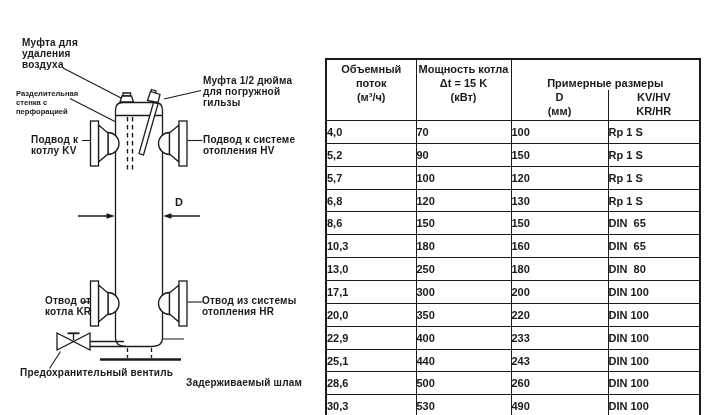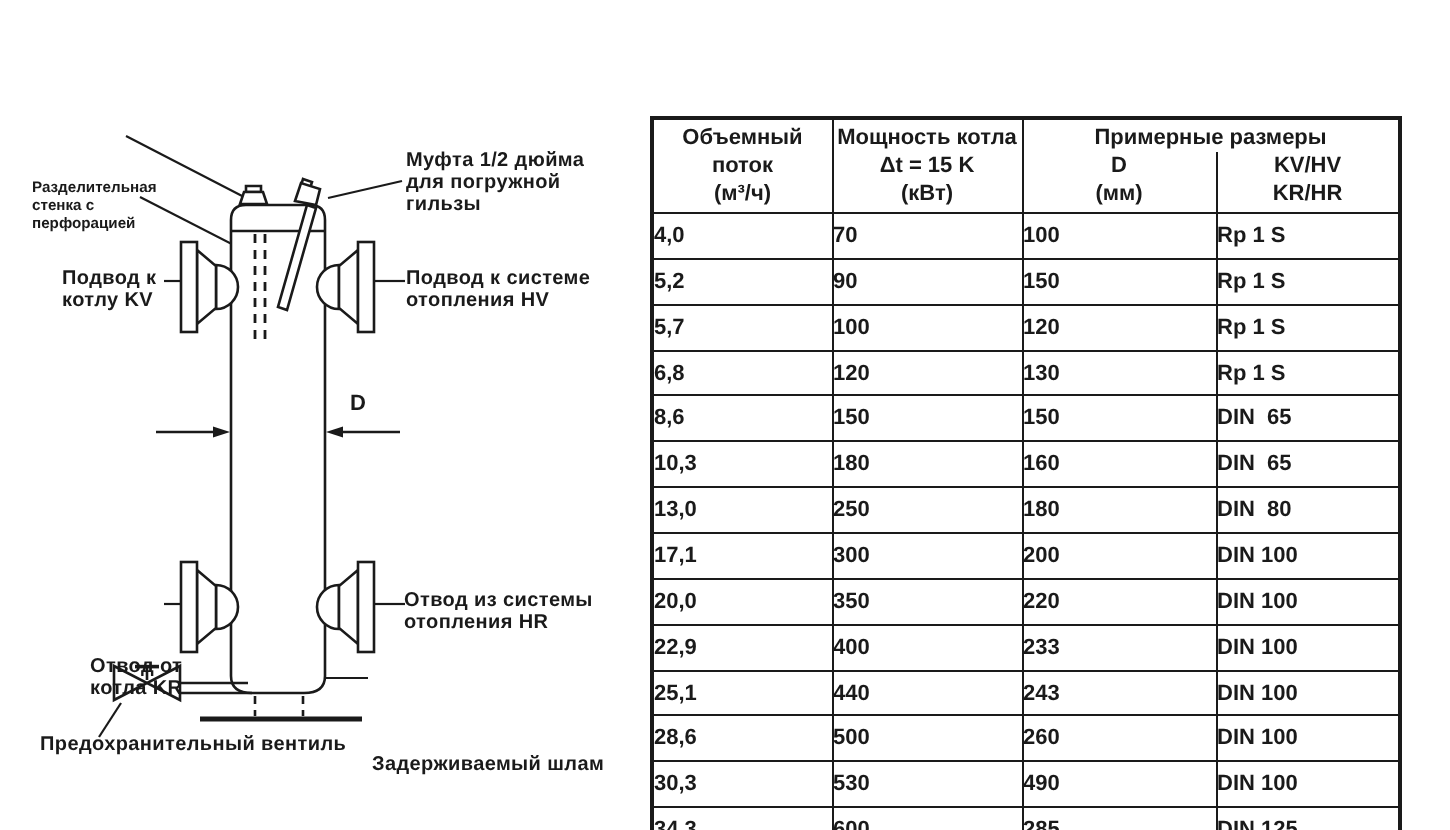--- a/index.html
+++ b/index.html
@@ -19,21 +19,21 @@
                 height:21.86px;white-space:pre;}
   table.spec th{font:bold 11px/14px "Liberation Sans",sans-serif;
                 vertical-align:top;height:45px;}
   .h3{display:flex;flex-direction:column;padding-top:2px;text-align:center;}
   .h3 div{height:14px;}
   .subwrap{display:flex;height:30px;text-align:center;}
   .subwrap .subcell{display:flex;flex-direction:column;}
   .subwrap .subcell div{height:14px;}
   .subcell.c3{width:96px;}
   .subcell.c4{flex:1;border-left:1.5px solid #1a1a1a;}
-  .spanhead{height:14px;text-align:center;padding-top:2px;}
+  .spanhead{height:14px;text-align:center;padding-top:16px;}
 </style>
 </head>
 <body>
 
 <div class="page">
 
   <svg class="art" width="320" height="415" viewBox="0 0 320 415">
     <g fill="none" stroke="#1a1a1a" stroke-width="1.3">
 
       <g stroke-width="1.1">
@@ -111,31 +111,34 @@
       </g>
 
       <g>
         <path d="M127.5,348 V358" stroke-dasharray="4 3"></path>
         <path d="M151.5,348 V358" stroke-dasharray="4 3"></path>
         <path d="M100,359.5 H181" stroke-width="2.6"></path>
       </g>
     </g>
   </svg>
 
+  <div class="lbl" style="left:22px;top:37px;">Муфта для
+удаления
+воздуха</div>
   <div class="lbl" style="left:203px;top:75px;">Муфта 1/2 дюйма
 для погружной
 гильзы</div>
   <div class="lbl small" style="left:16px;top:90px;">Разделительная
 стенка с
 перфорацией</div>
   <div class="lbl" style="left:31px;top:134px;">Подвод к
 котлу KV</div>
   <div class="lbl" style="left:203px;top:134px;">Подвод к системе
 отопления HV</div>
-  <div class="lbl" style="left:45px;top:294.5px;margin-top:33px;">Отвод от
+  <div class="lbl" style="left:45px;top:294.5px;">Отвод от
 котла KR</div>
   <div class="lbl" style="left:202px;top:294.5px;">Отвод из системы
 отопления HR</div>
   <div class="lbl" style="left:186px;top:333px;margin-top:44px;">Задерживаемый шлам</div>
   <div class="lbl" style="left:20px;top:367px;">Предохранительный вентиль</div>
   <div class="lbl dim" style="left:175px;top:197px;">D</div>
 
   <table class="spec">
     <colgroup>
         <col style="width:90px">

